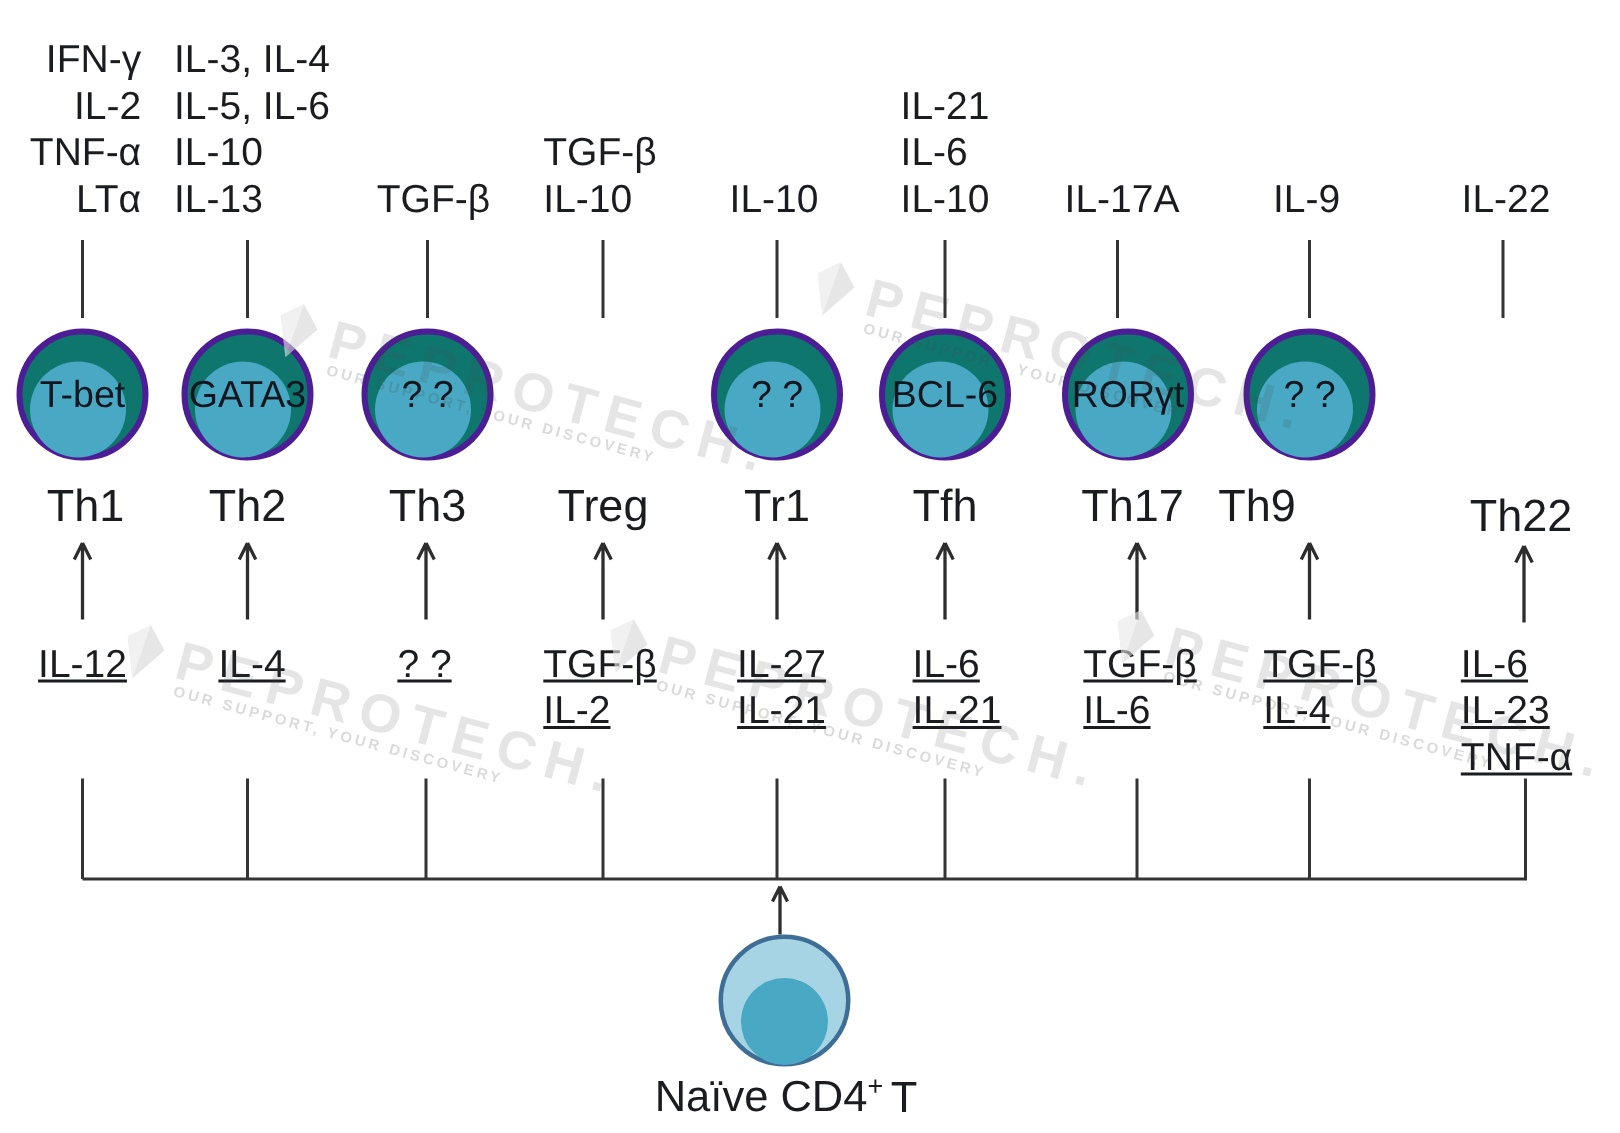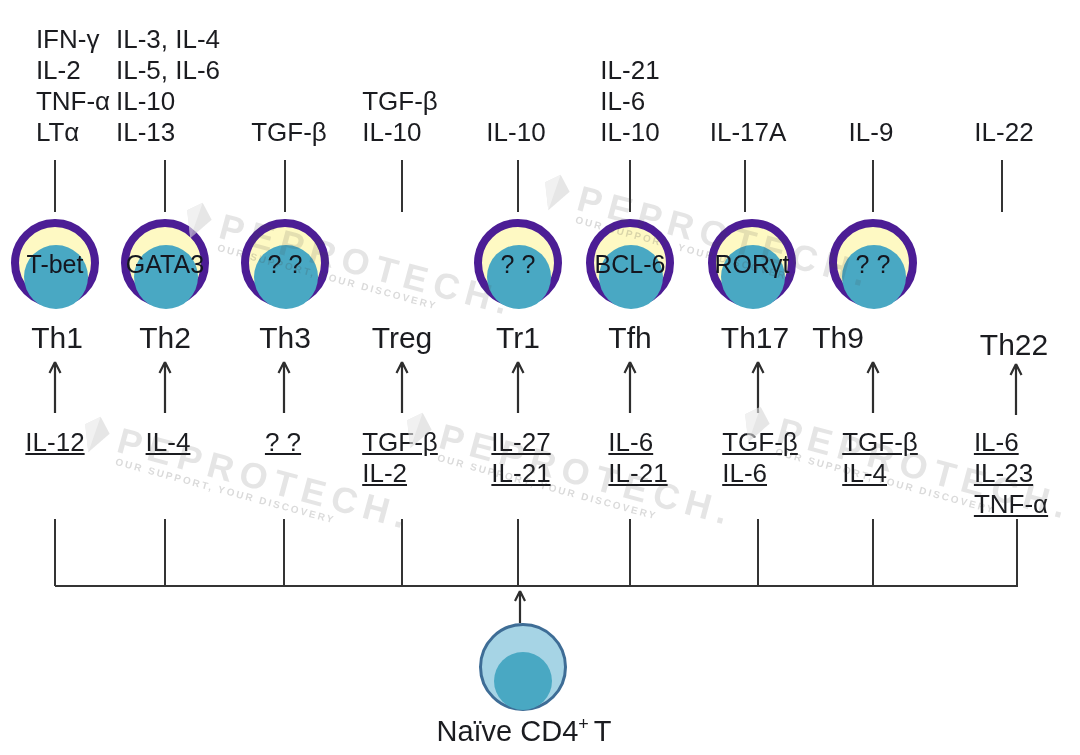--- a/index.html
+++ b/index.html
@@ -16,21 +16,21 @@
   .secreted { bottom:607px; }      
   .inducers { top:427px;text-decoration:underline; }
   
   .vline { position:absolute; width:2px; background:#343434; }
   .vline.top { top:160px; height:52px; }
   .vline.bot { top:519px; height:67px; }
   .baseline { position:absolute; left:55px; top:585px; width:963px; height:2px; background:#343434; }
   
   .cell {
     position:absolute; top:219px; width:88px; height:88px; border-radius:50%;
-    background:#fef9c3; border:8px solid #4c1d95;
+    background:#0f766e; border:4px solid #4c1d95;
   }
   .nucleus {
     position:absolute; left:5px; top:18px; width:64px; height:64px;
     border-radius:50%; background:#49a8c3;
   }
   .factor {
     position:absolute; left:-6px; right:-6px; top:50%; transform:translateY(-46%);
     text-align:center; font-size:25px; color:#14161f;
   }
   .th-label { position:absolute; transform:translateX(-50%); top:321px; font-size:30px; }
@@ -101,21 +101,21 @@
     <div class="wm-row">
       <svg class="wm-diamond" width="28" height="40" viewBox="0 0 30 42">
           <polygon points="15,1 29,16 12,41 1,13" fill="#d6d6d6"></polygon>
           <polygon points="15,1 12,41 1,13" fill="#e9e9e9"></polygon>
         </svg>
       <span class="wm-brand">PEPROTECH.</span>
     </div>
     <div class="wm-tag">OUR SUPPORT, YOUR DISCOVERY</div>
   </div>
 
-  <div class="cyto secreted" style="left:73px;">
+  <div class="cyto secreted" style="left:57px;text-align:right;">
     <div>IFN-γ</div>
     <div>IL-2</div>
     <div>TNF-α</div>
     <div>LTα</div>
   </div>
   <div class="vline top" style="left:54px;"></div>
   <div class="cell" style="left:11px;">
     <div class="nucleus"></div>
     <span class="factor">T-bet</span>
   </div>

